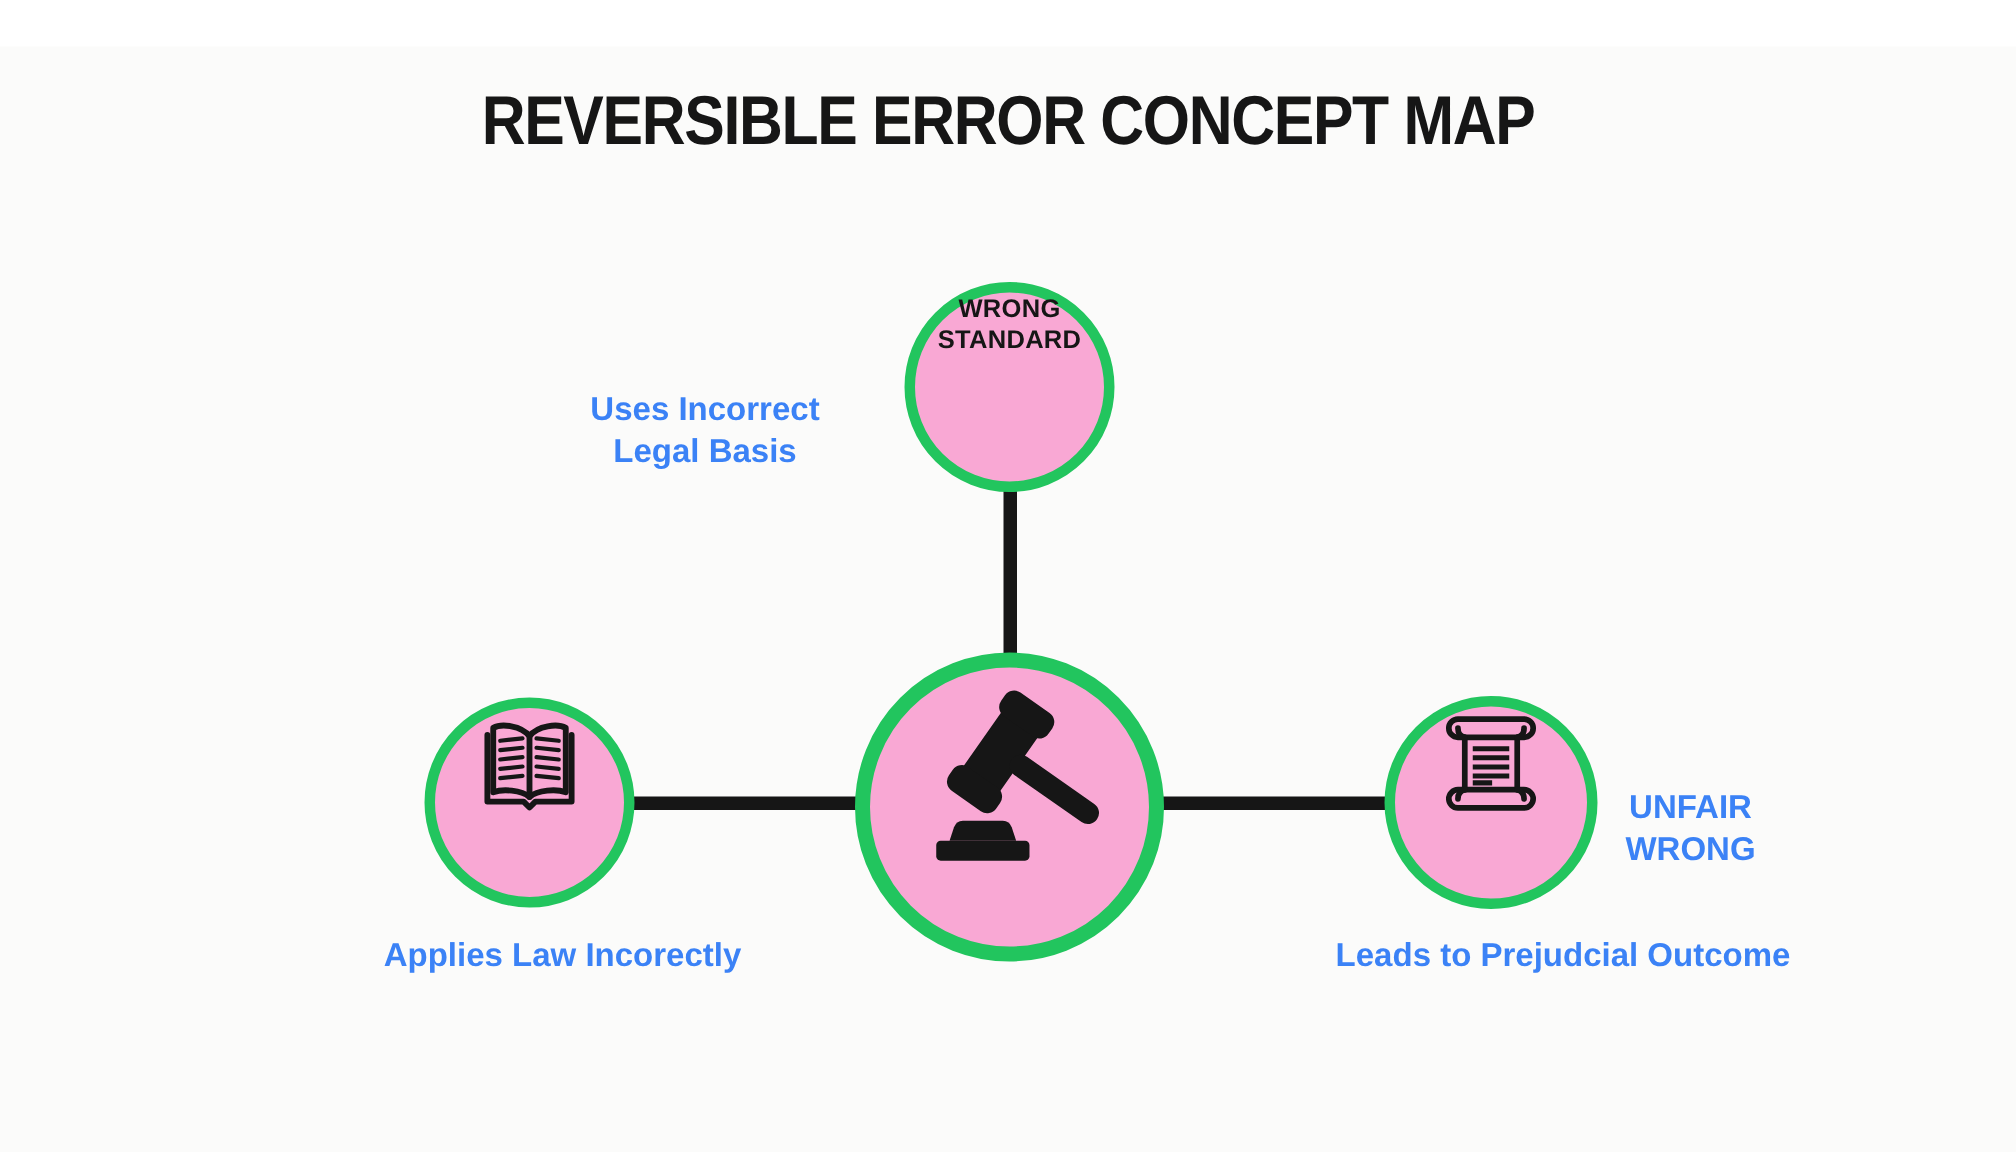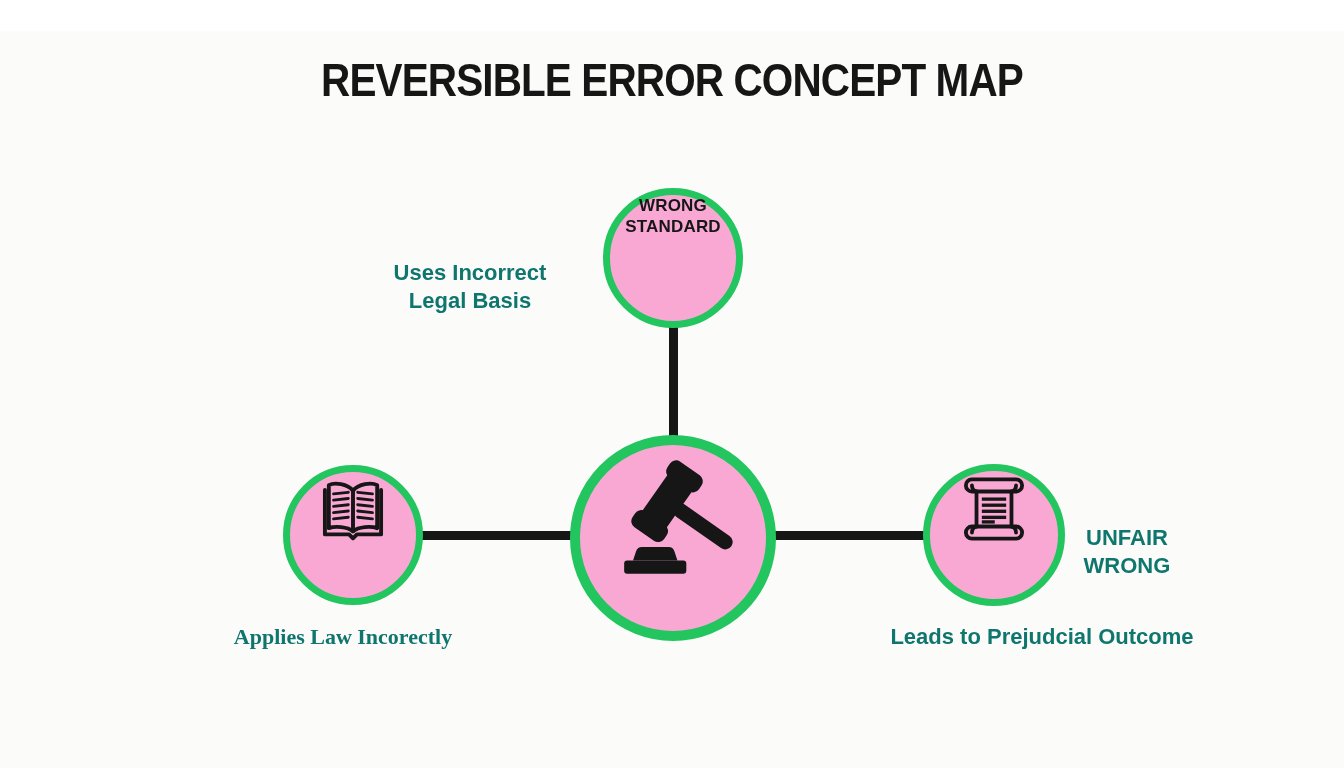--- a/index.html
+++ b/index.html
@@ -21,21 +21,21 @@
     display:flex; align-items:flex-start; justify-content:center;
   }
   .circle.center { border-width:10px; }
   .line { position:absolute; background:#161616; }
   .node-label {
     text-align:center; font-weight:bold; font-size:17px; line-height:21px;
     letter-spacing:0.2px;
   }
   .edge-label {
     position:absolute; font-weight:bold; font-size:22px; line-height:28px;
-    text-align:center; color:#0f766e;
+    text-align:center; color:#3b82f6;
   }
   .icon-svg { display:block; }
 </style>
 </head>
 <body>
 
 <div class="stage">
 
   <div class="title">REVERSIBLE ERROR CONCEPT MAP</div>
 
@@ -110,21 +110,21 @@
   </div>
 
   <div class="edge-label" style="left:350px; top:228px; width:240px;">
     <div>Uses Incorrect</div>
     <div>Legal Basis</div>
   </div>
 
   <div class="edge-label" style="left:103px; top:493px; width:190px;">
   </div>
 
-  <div class="edge-label" style="left:183px; top:592px; width:320px;font-family:Liberation Serif, serif;">Applies Law Incorectly</div>
+  <div class="edge-label" style="left:215px; top:592px; width:320px;">Applies Law Incorectly</div>
 
   <div class="edge-label" style="left:1052px; top:493px; width:150px;">
     <div>UNFAIR</div>
     <div>WRONG</div>
   </div>
 
   <div class="edge-label" style="left:872px; top:592px; width:340px;text-align:center;">Leads to Prejudcial Outcome</div>
 
 </div>
 

